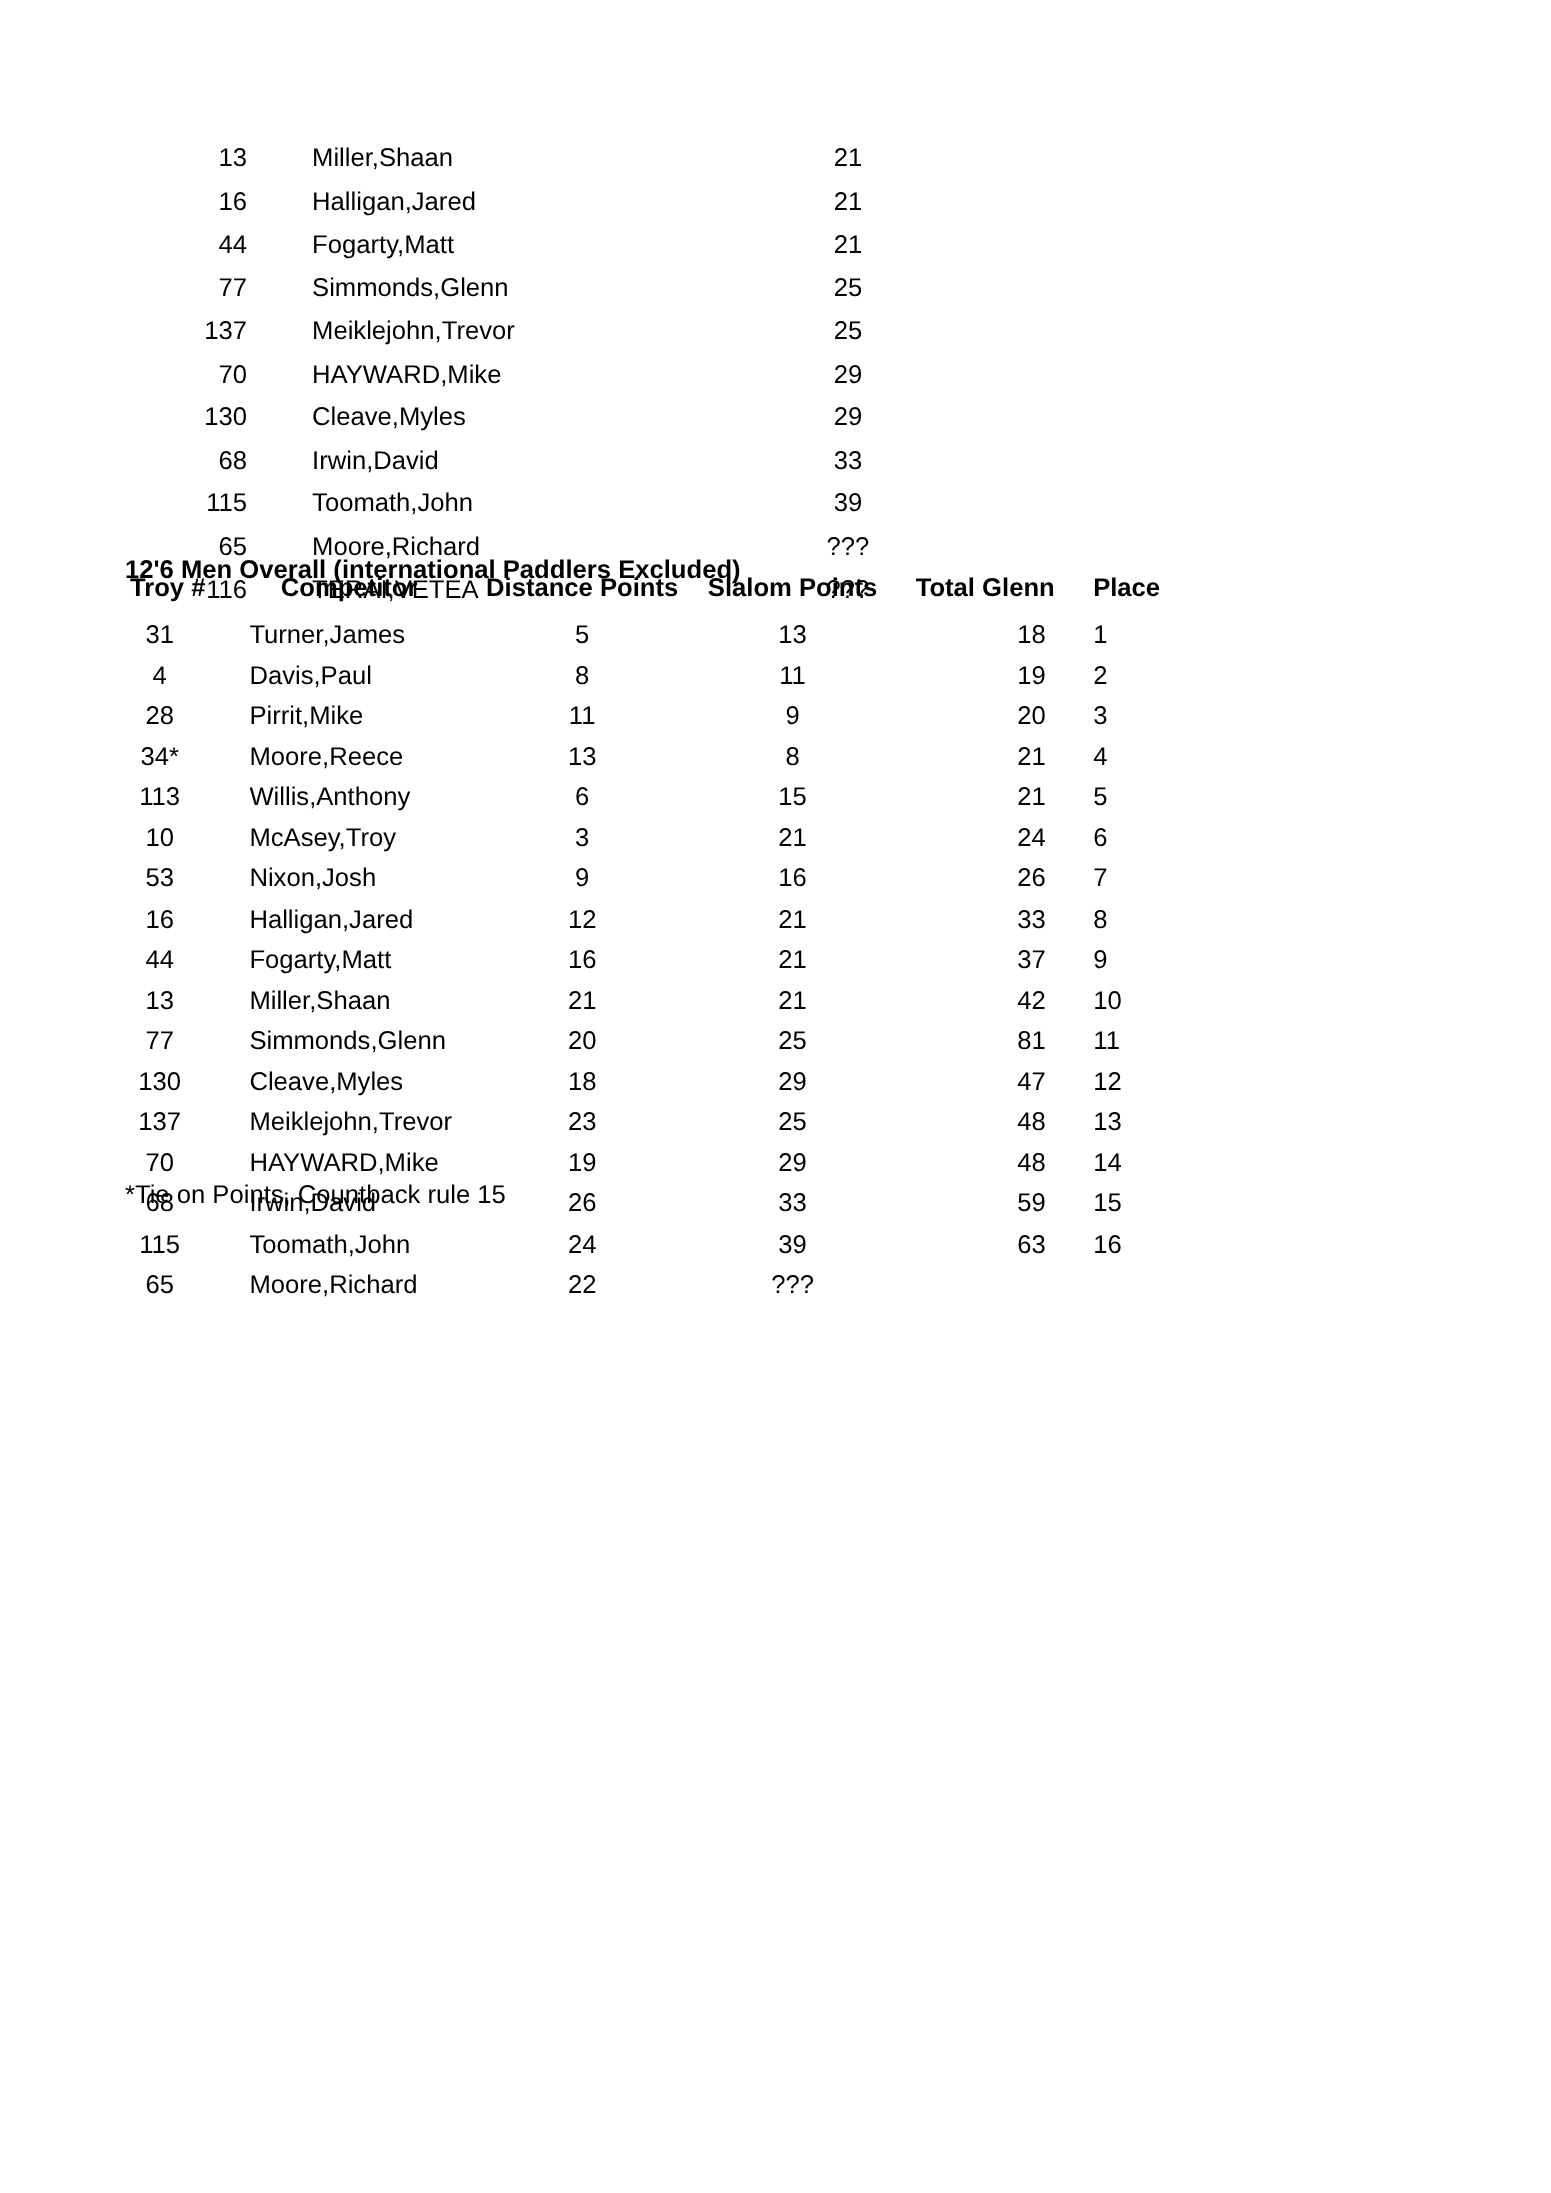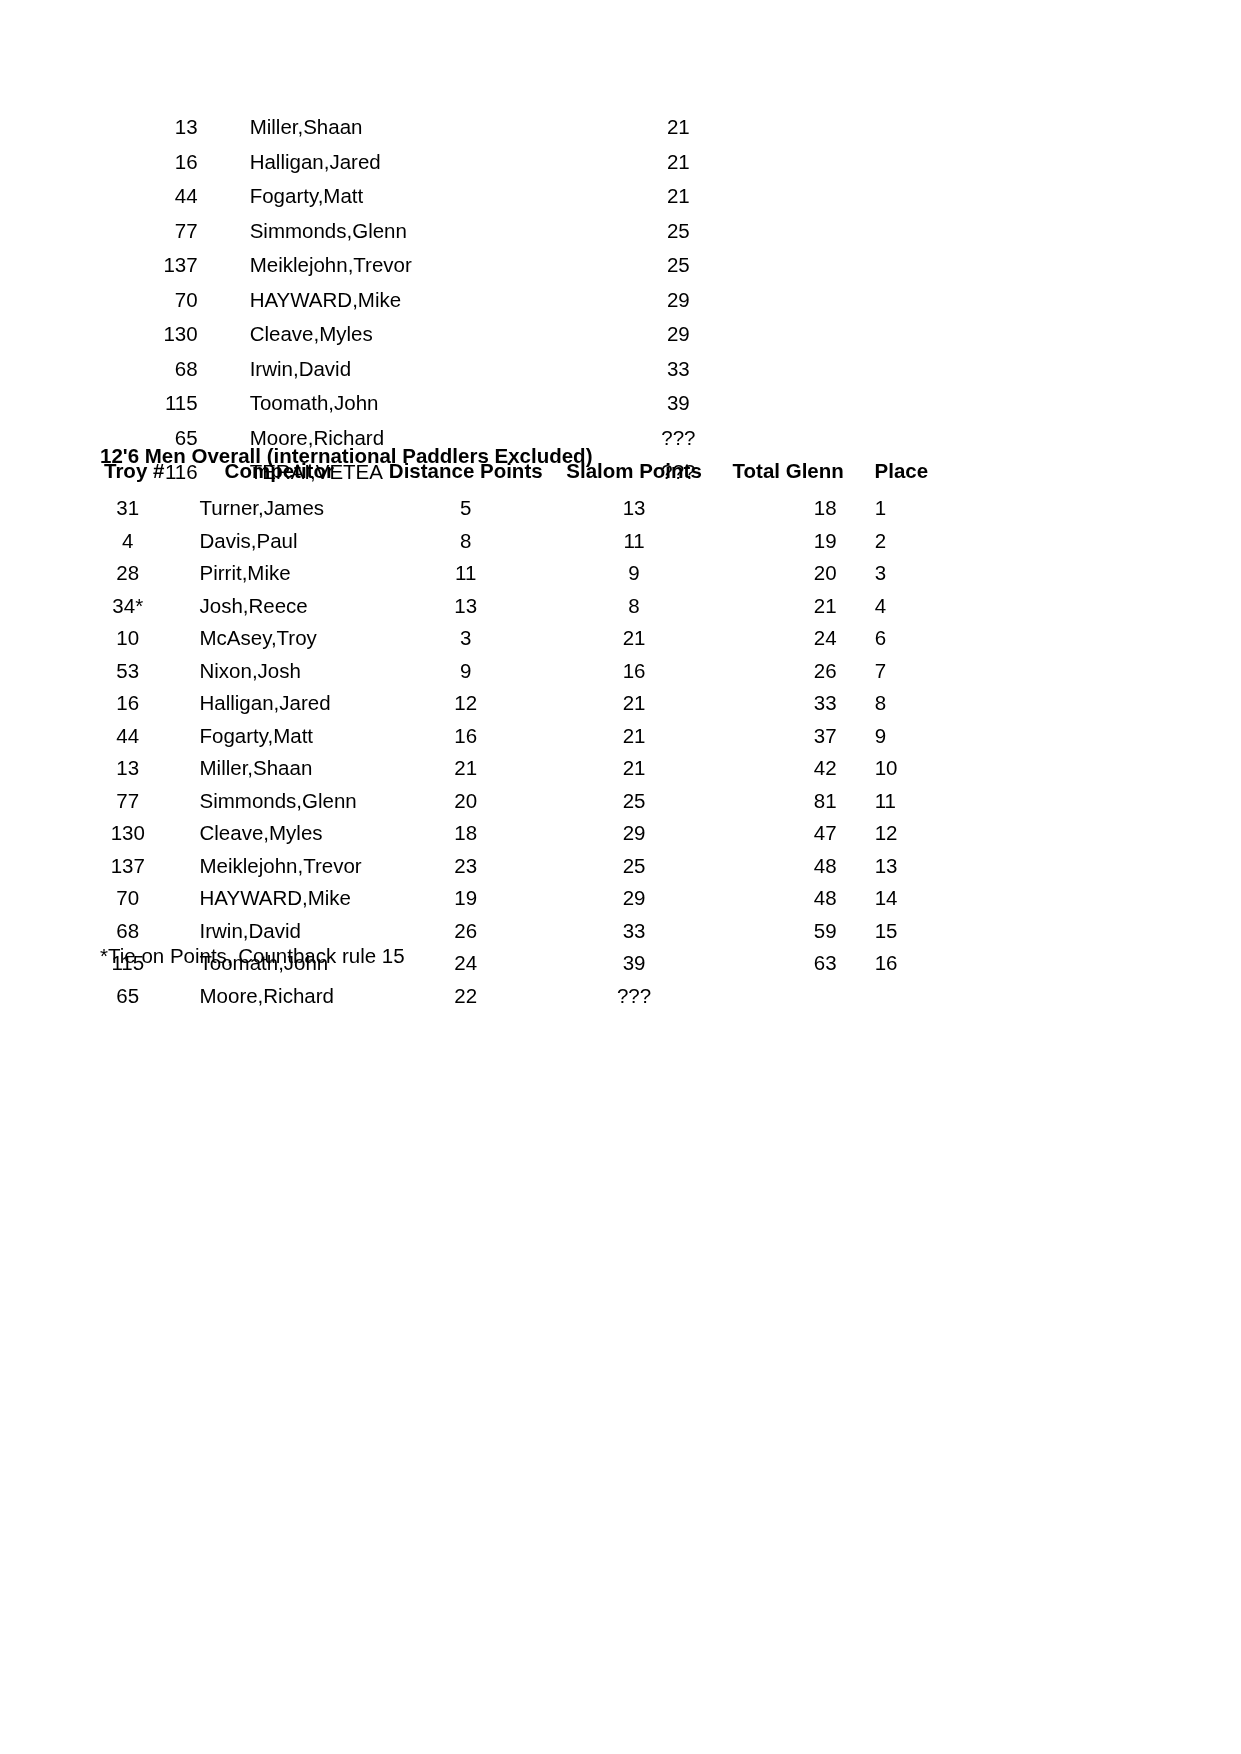--- a/index.html
+++ b/index.html
@@ -197,25 +197,33 @@
         <tr>
           <td class="c-race">28</td>
           <td class="c-comp">Pirrit,Mike</td>
           <td class="c-dist">11</td>
           <td class="c-slalom">9</td>
           <td class="c-total">20</td>
           <td class="c-place">3</td>
         </tr>
         <tr>
           <td class="c-race">34*</td>
-          <td class="c-comp">Josh,Reece</td>
+          <td class="c-comp">Moore,Reece</td>
           <td class="c-dist">13</td>
           <td class="c-slalom">8</td>
           <td class="c-total">21</td>
           <td class="c-place">4</td>
+        </tr>
+        <tr>
+          <td class="c-race">113</td>
+          <td class="c-comp">Willis,Anthony</td>
+          <td class="c-dist">6</td>
+          <td class="c-slalom">15</td>
+          <td class="c-total">21</td>
+          <td class="c-place">5</td>
         </tr>
         <tr>
           <td class="c-race">10</td>
           <td class="c-comp">McAsey,Troy</td>
           <td class="c-dist">3</td>
           <td class="c-slalom">21</td>
           <td class="c-total">24</td>
           <td class="c-place">6</td>
         </tr>
         <tr>

